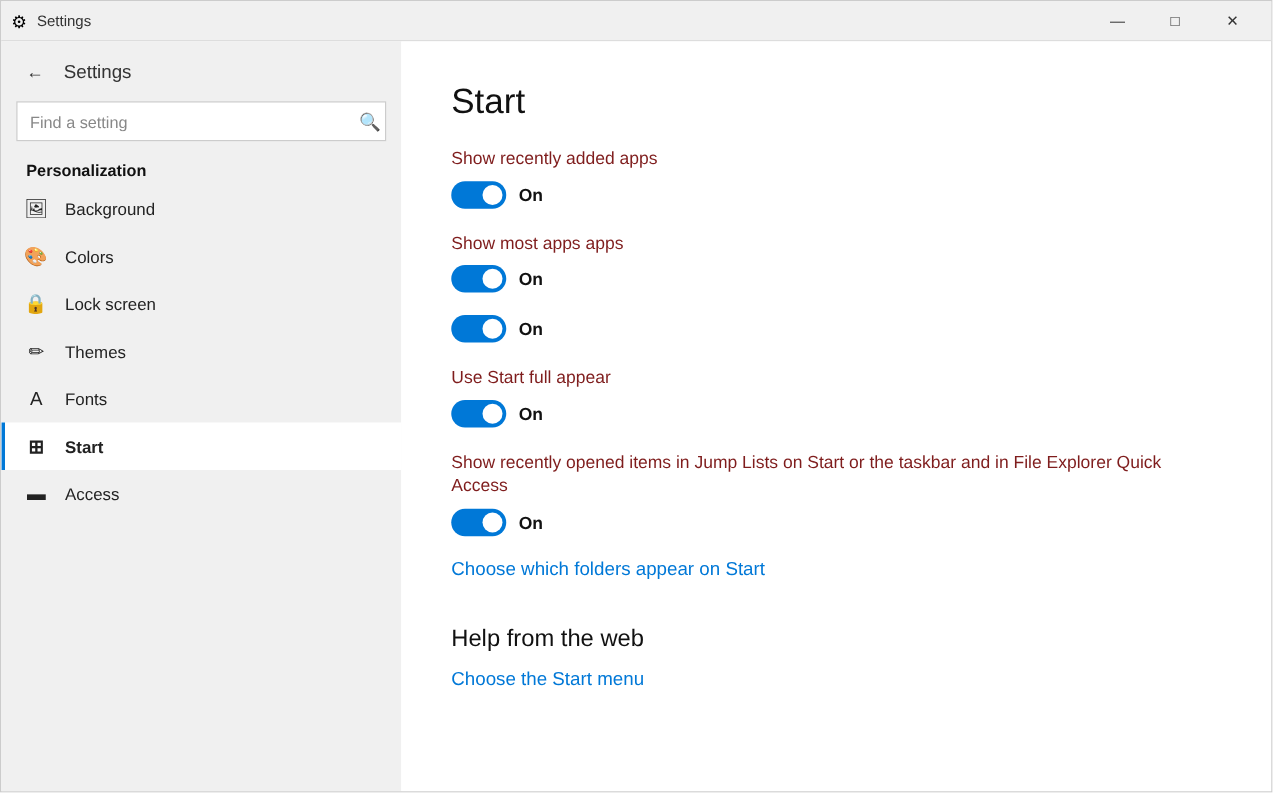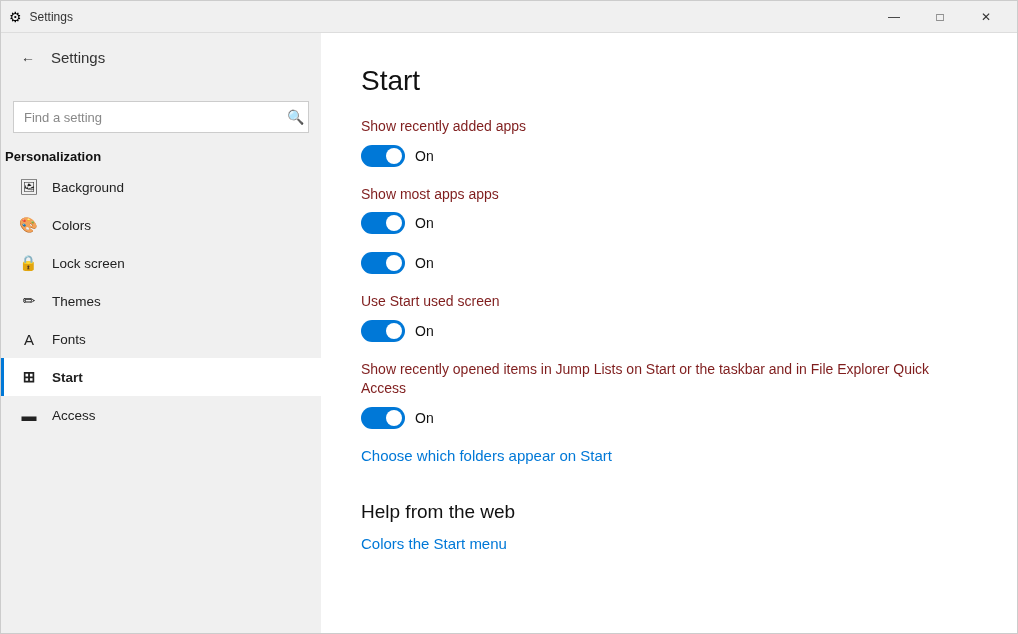--- a/index.html
+++ b/index.html
@@ -83,21 +83,21 @@
       font-size: 14px;
       color: #333;
       padding: 4px;
     }
     .sidebar-app-title {
       font-size: 15px;
       color: #333;
       font-weight: 400;
     }
     .search-box {
-      margin: 20px 12px 8px 12px;
+      margin: 0 12px 8px 12px;
       position: relative;
     }
     .search-input {
       width: 100%;
       height: 32px;
       border: 1px solid #ccc;
       background: #fff;
       padding: 0 32px 0 10px;
       font-size: 13px;
       color: #333;
@@ -112,21 +112,21 @@
       background: none;
       border: none;
       cursor: pointer;
       color: #555;
       font-size: 14px;
     }
     .sidebar-section-label {
       font-size: 13px;
       font-weight: 700;
       color: #111;
-      padding: 8px 16px 4px 4px;
+      padding: 8px 16px 4px 20px;
     }
     .nav-item {
       display: flex;
       align-items: center;
       gap: 14px;
       padding: 10px 16px;
       cursor: pointer;
       font-size: 13.5px;
       color: #222;
       border-left: 3px solid transparent;
@@ -165,20 +165,21 @@
       font-size: 14px;
       color: #7f1d1d;
       margin-bottom: 8px;
       line-height: 1.4;
     }
     .toggle-row {
       display: flex;
       align-items: center;
       gap: 10px;
       margin-bottom: 18px;
+      font-weight: bold;
     }
     .toggle {
       width: 44px;
       height: 22px;
       border-radius: 11px;
       background: #0078d7;
       position: relative;
       cursor: pointer;
       flex-shrink: 0;
     }
@@ -298,21 +299,21 @@
           </div>
           <div class="setting-row">
             <div class="toggle-row">
               <div class="toggle">
                 <div class="knob"></div>
               </div>
               <span class="toggle-label">On</span>
             </div>
           </div>
           <div class="setting-row">
-            <div class="setting-label">Use Start used screen</div>
+            <div class="setting-label">Use Start full appear</div>
             <div class="toggle-row">
               <div class="toggle">
                 <div class="knob"></div>
               </div>
               <span class="toggle-label">On</span>
             </div>
           </div>
           <div class="setting-row">
             <div class="setting-label">Show recently opened items in Jump Lists on Start or the taskbar and in File Explorer Quick Access</div>
             <div class="toggle-row">
@@ -321,16 +322,16 @@
               </div>
               <span class="toggle-label">On</span>
             </div>
           </div>
         </div>
 
       <a class="link">Choose which folders appear on Start</a>
 
       <h2 class="help-section-title" style="margin-top: 36px;">Help from the web</h2>
 
-      <div id="help-links-container"><a class="link">Colors the Start menu</a><br></div>
+      <div id="help-links-container"><a class="link">Choose the Start menu</a><br></div>
     </div>
   </div>
 </div>
 
 </body></html>

